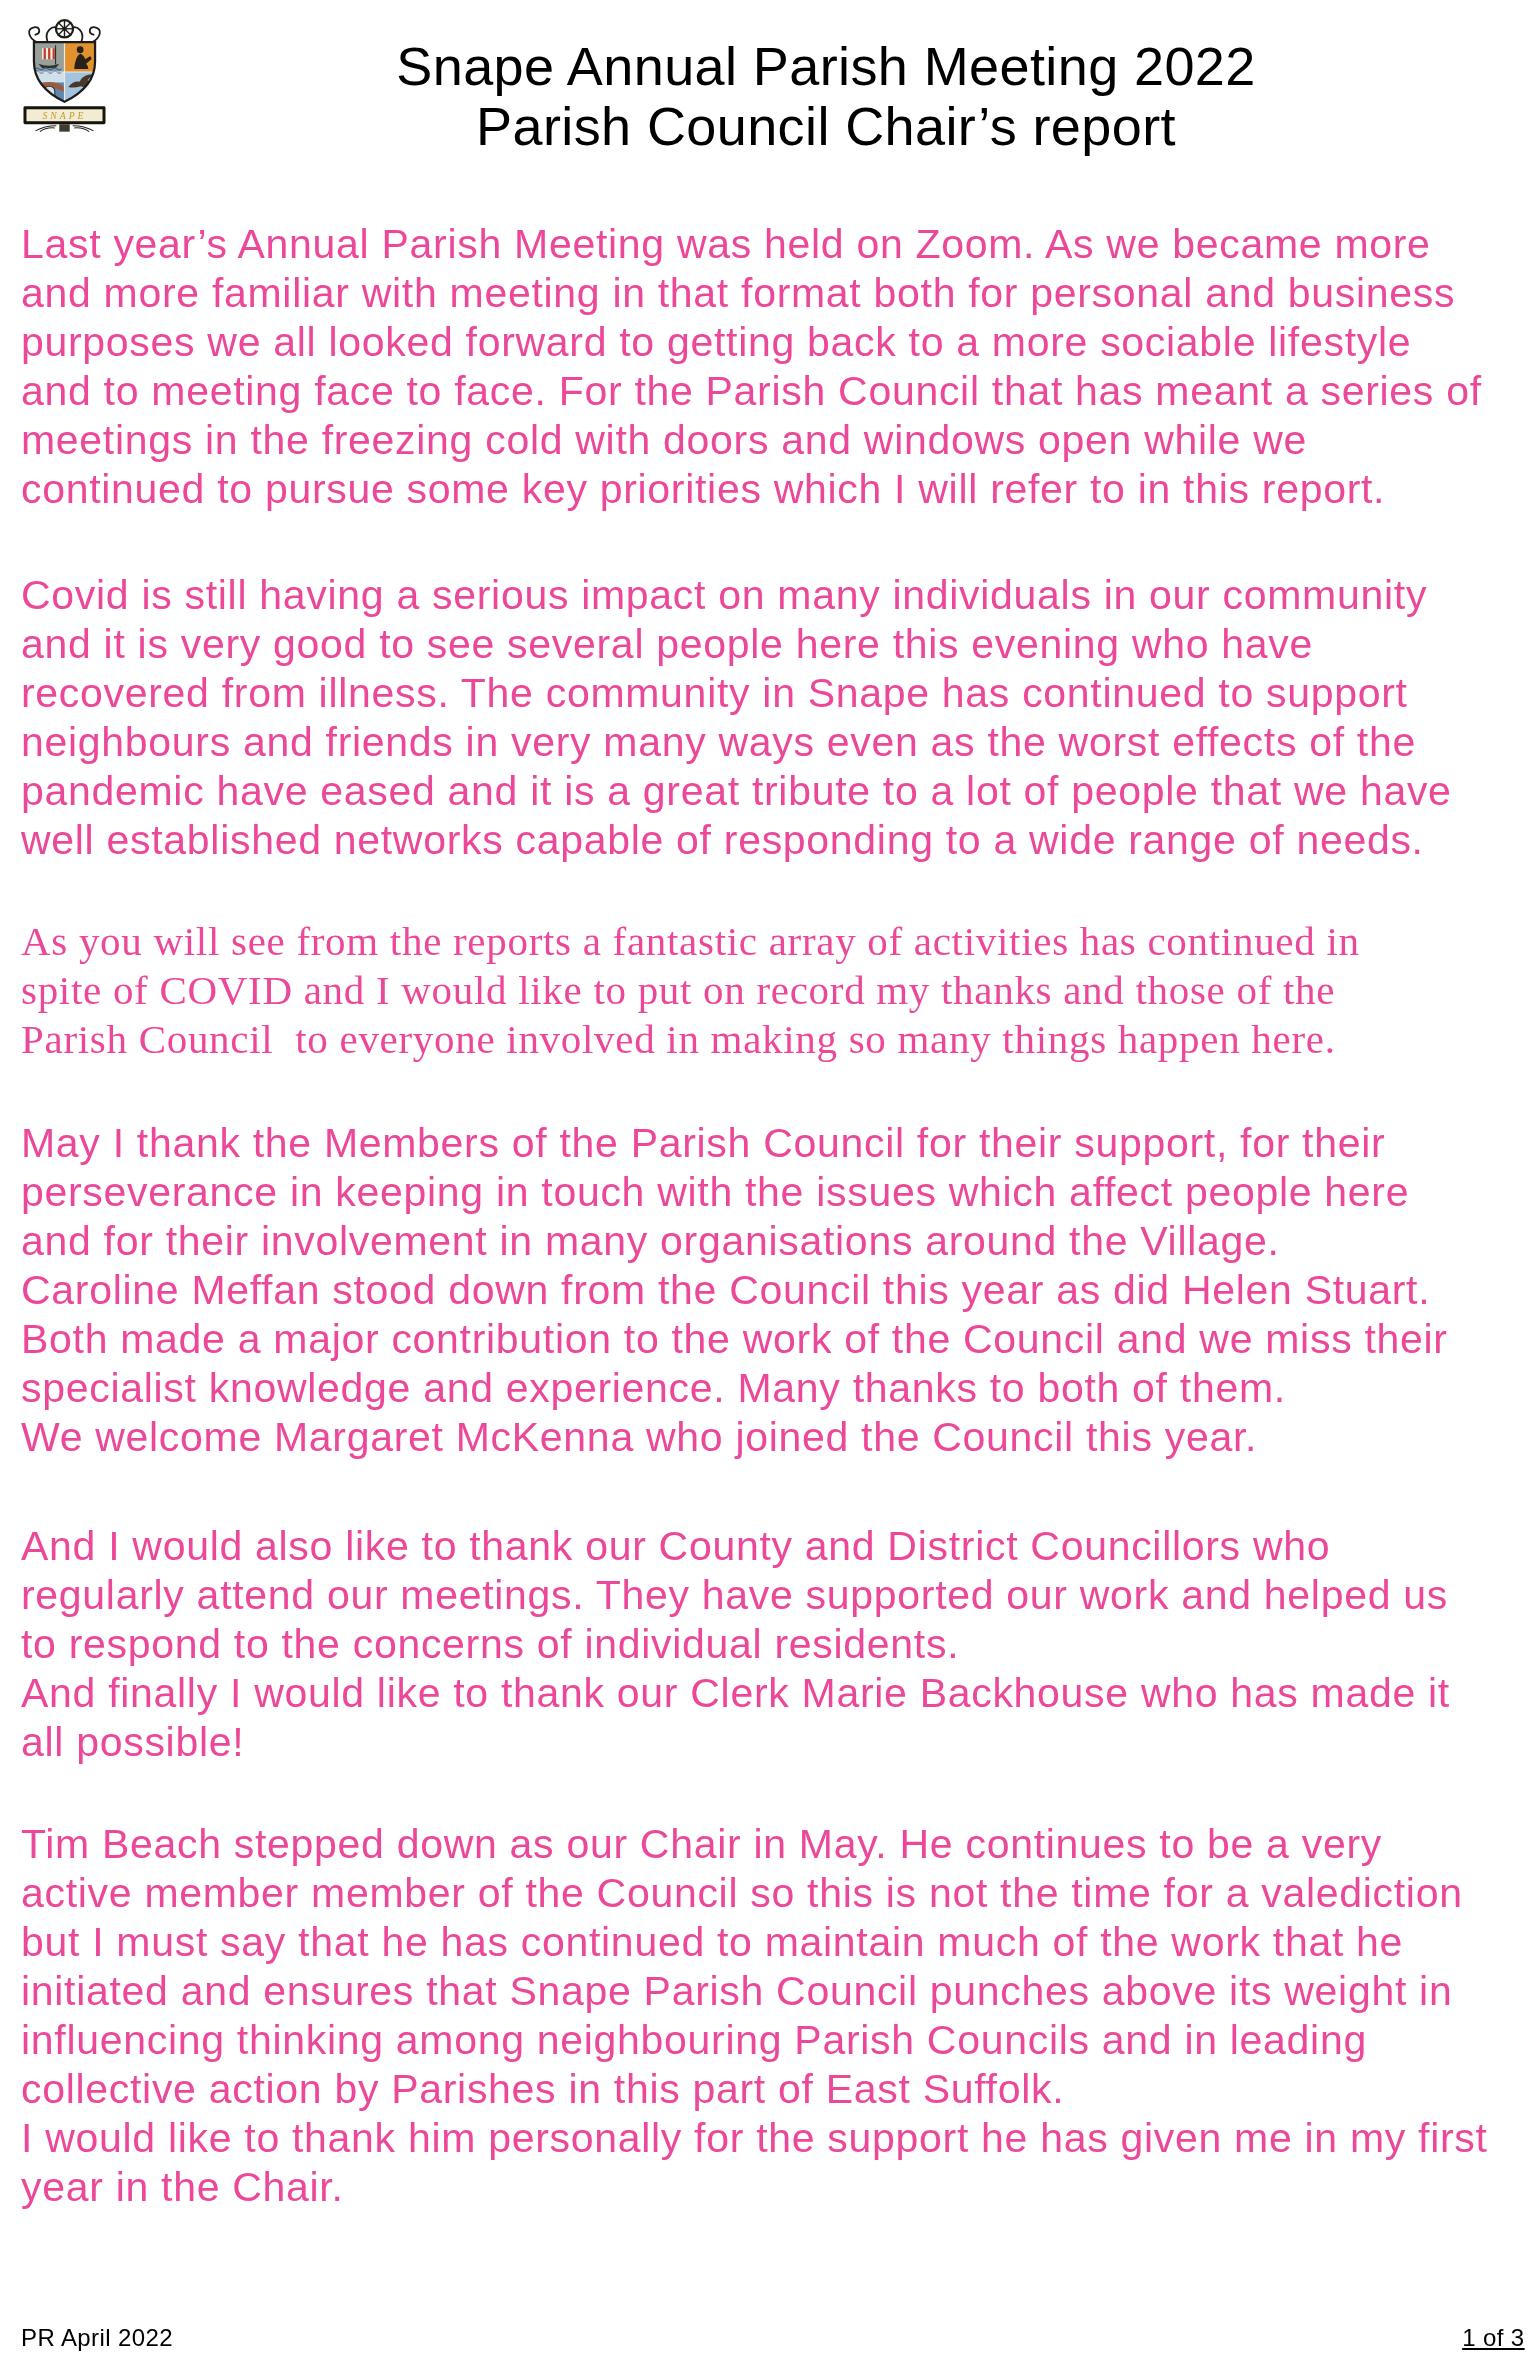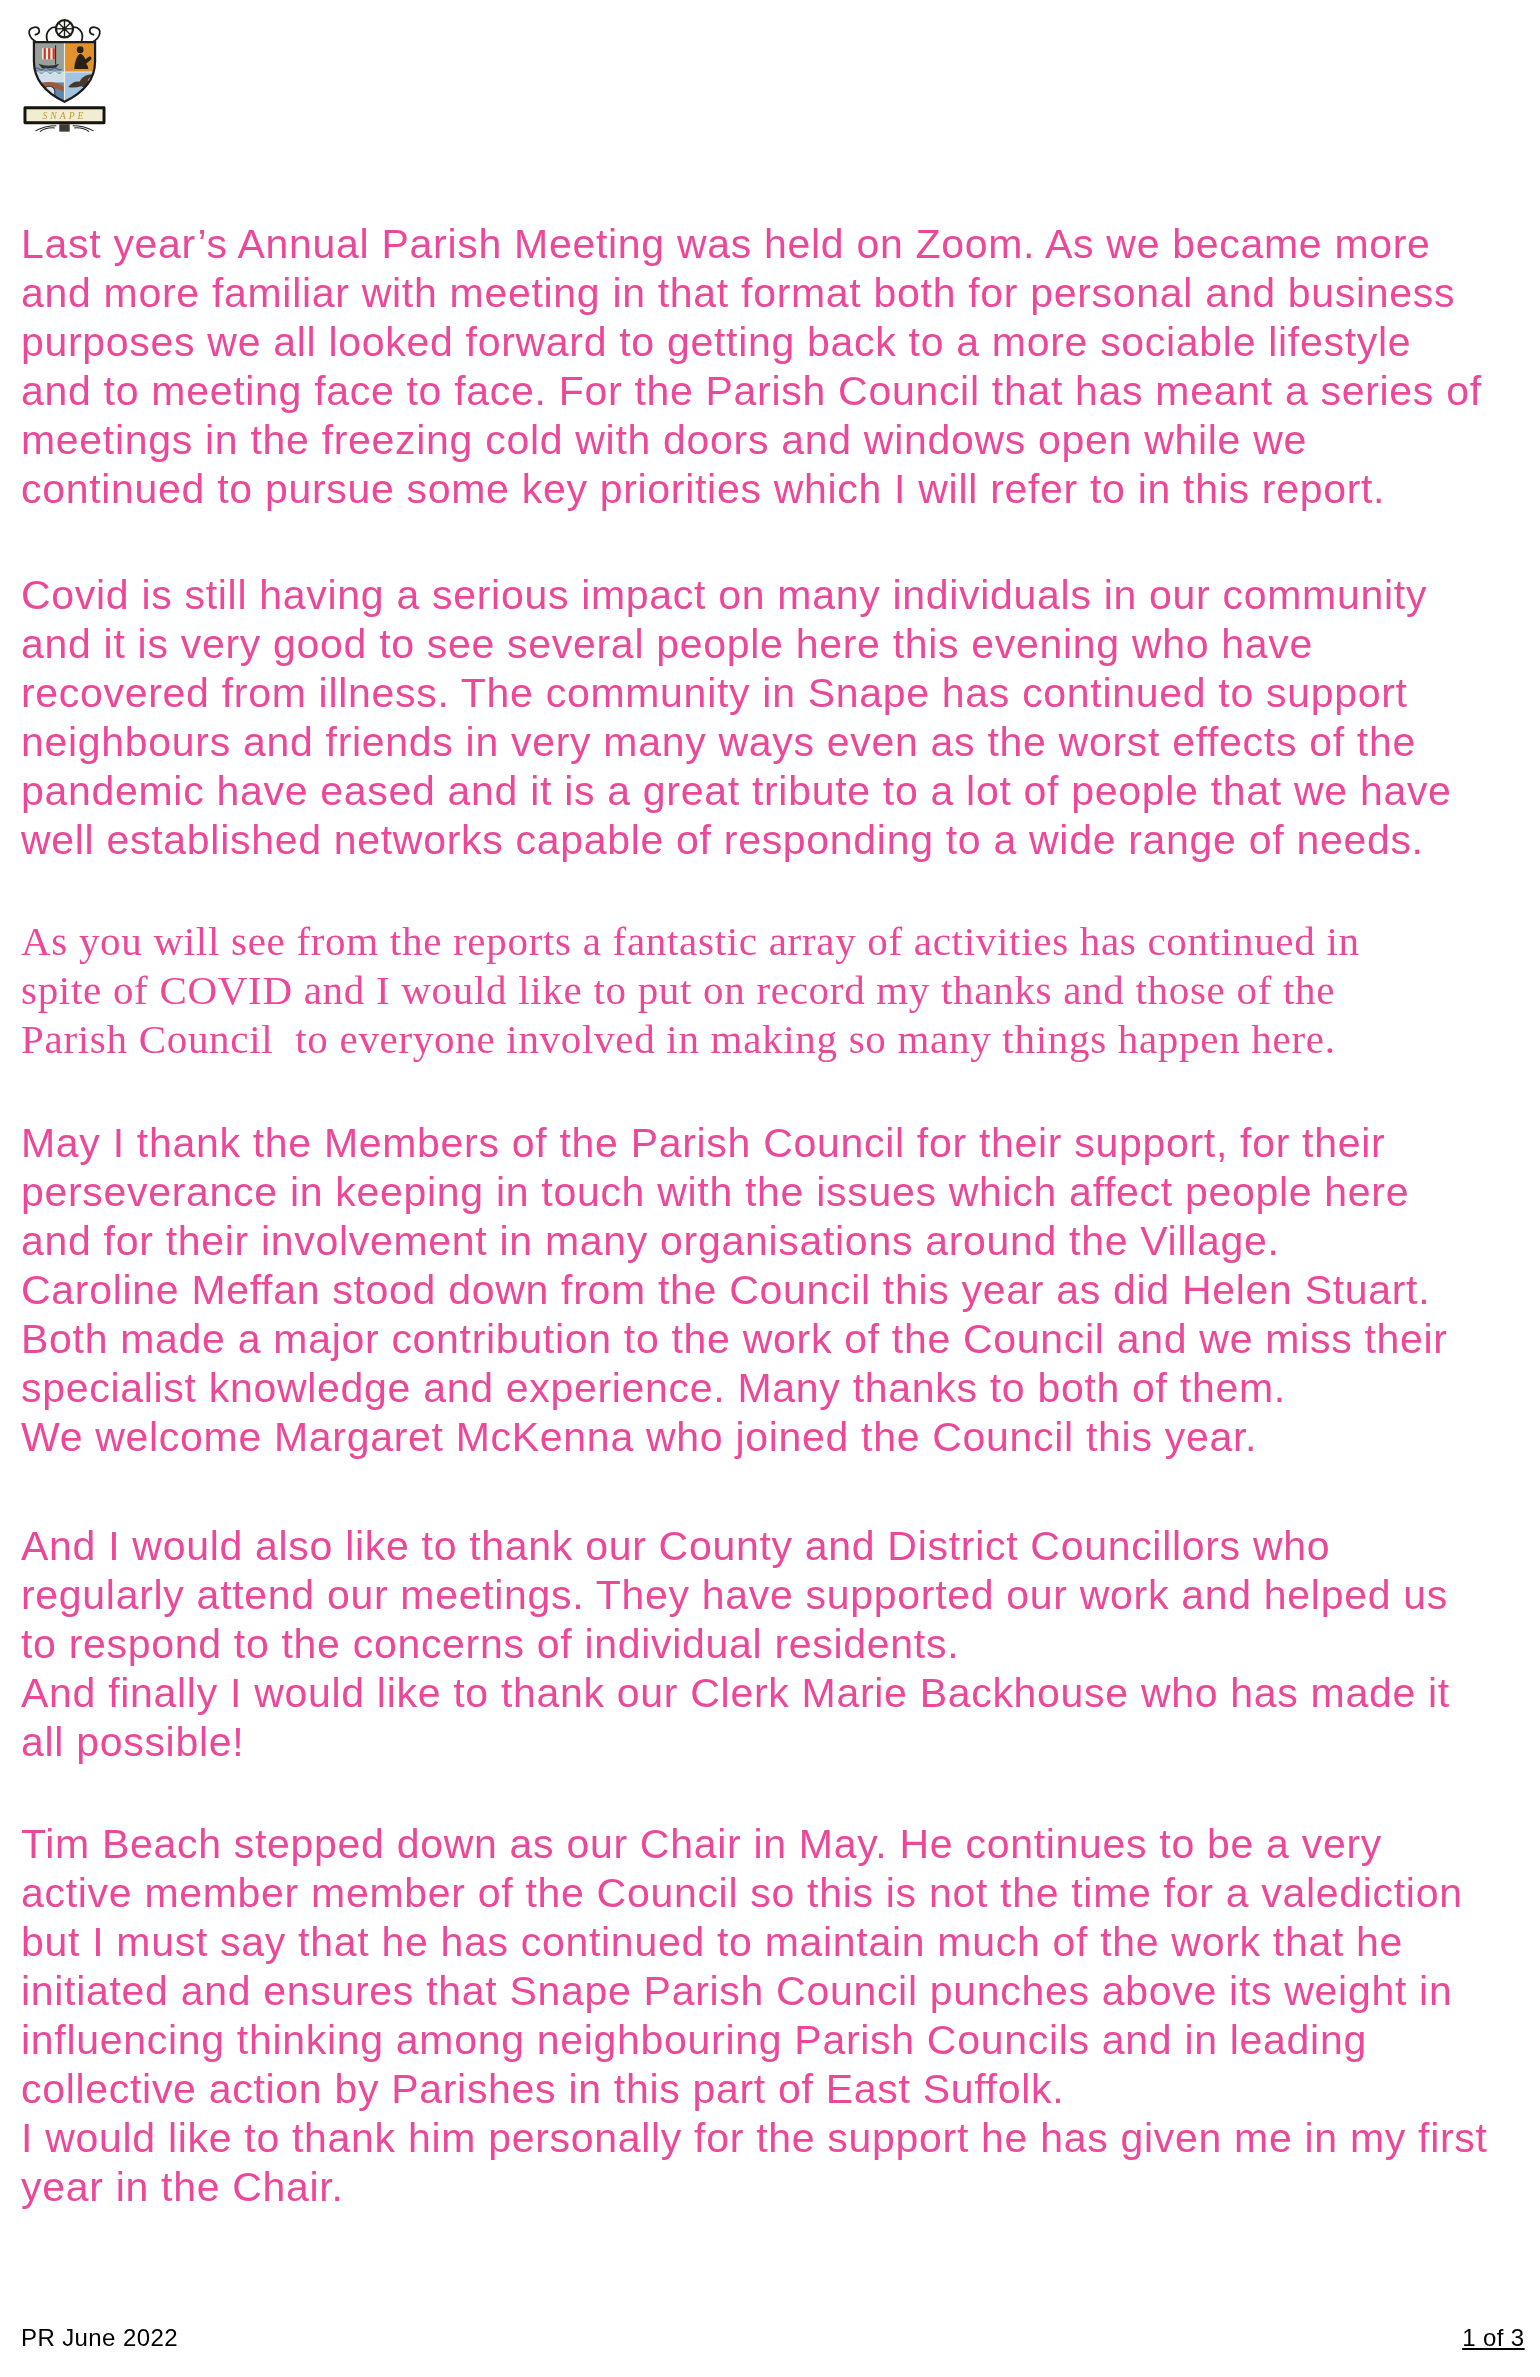--- a/index.html
+++ b/index.html
@@ -139,20 +139,24 @@
       <rect x="50" y="142" width="14" height="10" fill="#413a31"></rect>
       <g stroke="#23211d" stroke-width="1.4" fill="none">
         <path d="M46,144 q-16,0 -28,7"></path>
         <path d="M44,147 q-12,-1 -20,5"></path>
         <path d="M68,144 q16,0 28,7"></path>
         <path d="M70,147 q12,-1 20,5"></path>
       </g>
     </svg>
   </div>
 
+  <div class="title-block">
+    <div>Snape Annual Parish Meeting 2022</div>
+    <div>Parish Council Chair’s report</div>
+  </div>
 
   <div class="content">
     <p class="para p1">Last year’s Annual Parish Meeting was held on Zoom. As we became more
 and more familiar with meeting in that format both for personal and business
 purposes we all looked forward to getting back to a more sociable lifestyle
 and to meeting face to face. For the Parish Council that has meant a series of
 meetings in the freezing cold with doors and windows open while we
 continued to pursue some key priorities which I will refer to in this report.</p>
     <p class="para p2">Covid is still having a serious impact on many individuals in our community
 and it is very good to see several people here this evening who have
@@ -179,18 +183,18 @@
 active member member of the Council so this is not the time for a valediction
 but I must say that he has continued to maintain much of the work that he
 initiated and ensures that Snape Parish Council punches above its weight in
 influencing thinking among neighbouring Parish Councils and in leading
 collective action by Parishes in this part of East Suffolk.
 I would like to thank him personally for the support he has given me in my first
 year in the Chair.</p>
   </div>
 
   <div class="footer">
-    <span class="footer-ref">PR June 2022</span>
+    <span class="footer-ref">PR April 2022</span>
     <span class="footer-page">1 of 3</span>
   </div>
 
 </div>
 
 
 </body></html>

